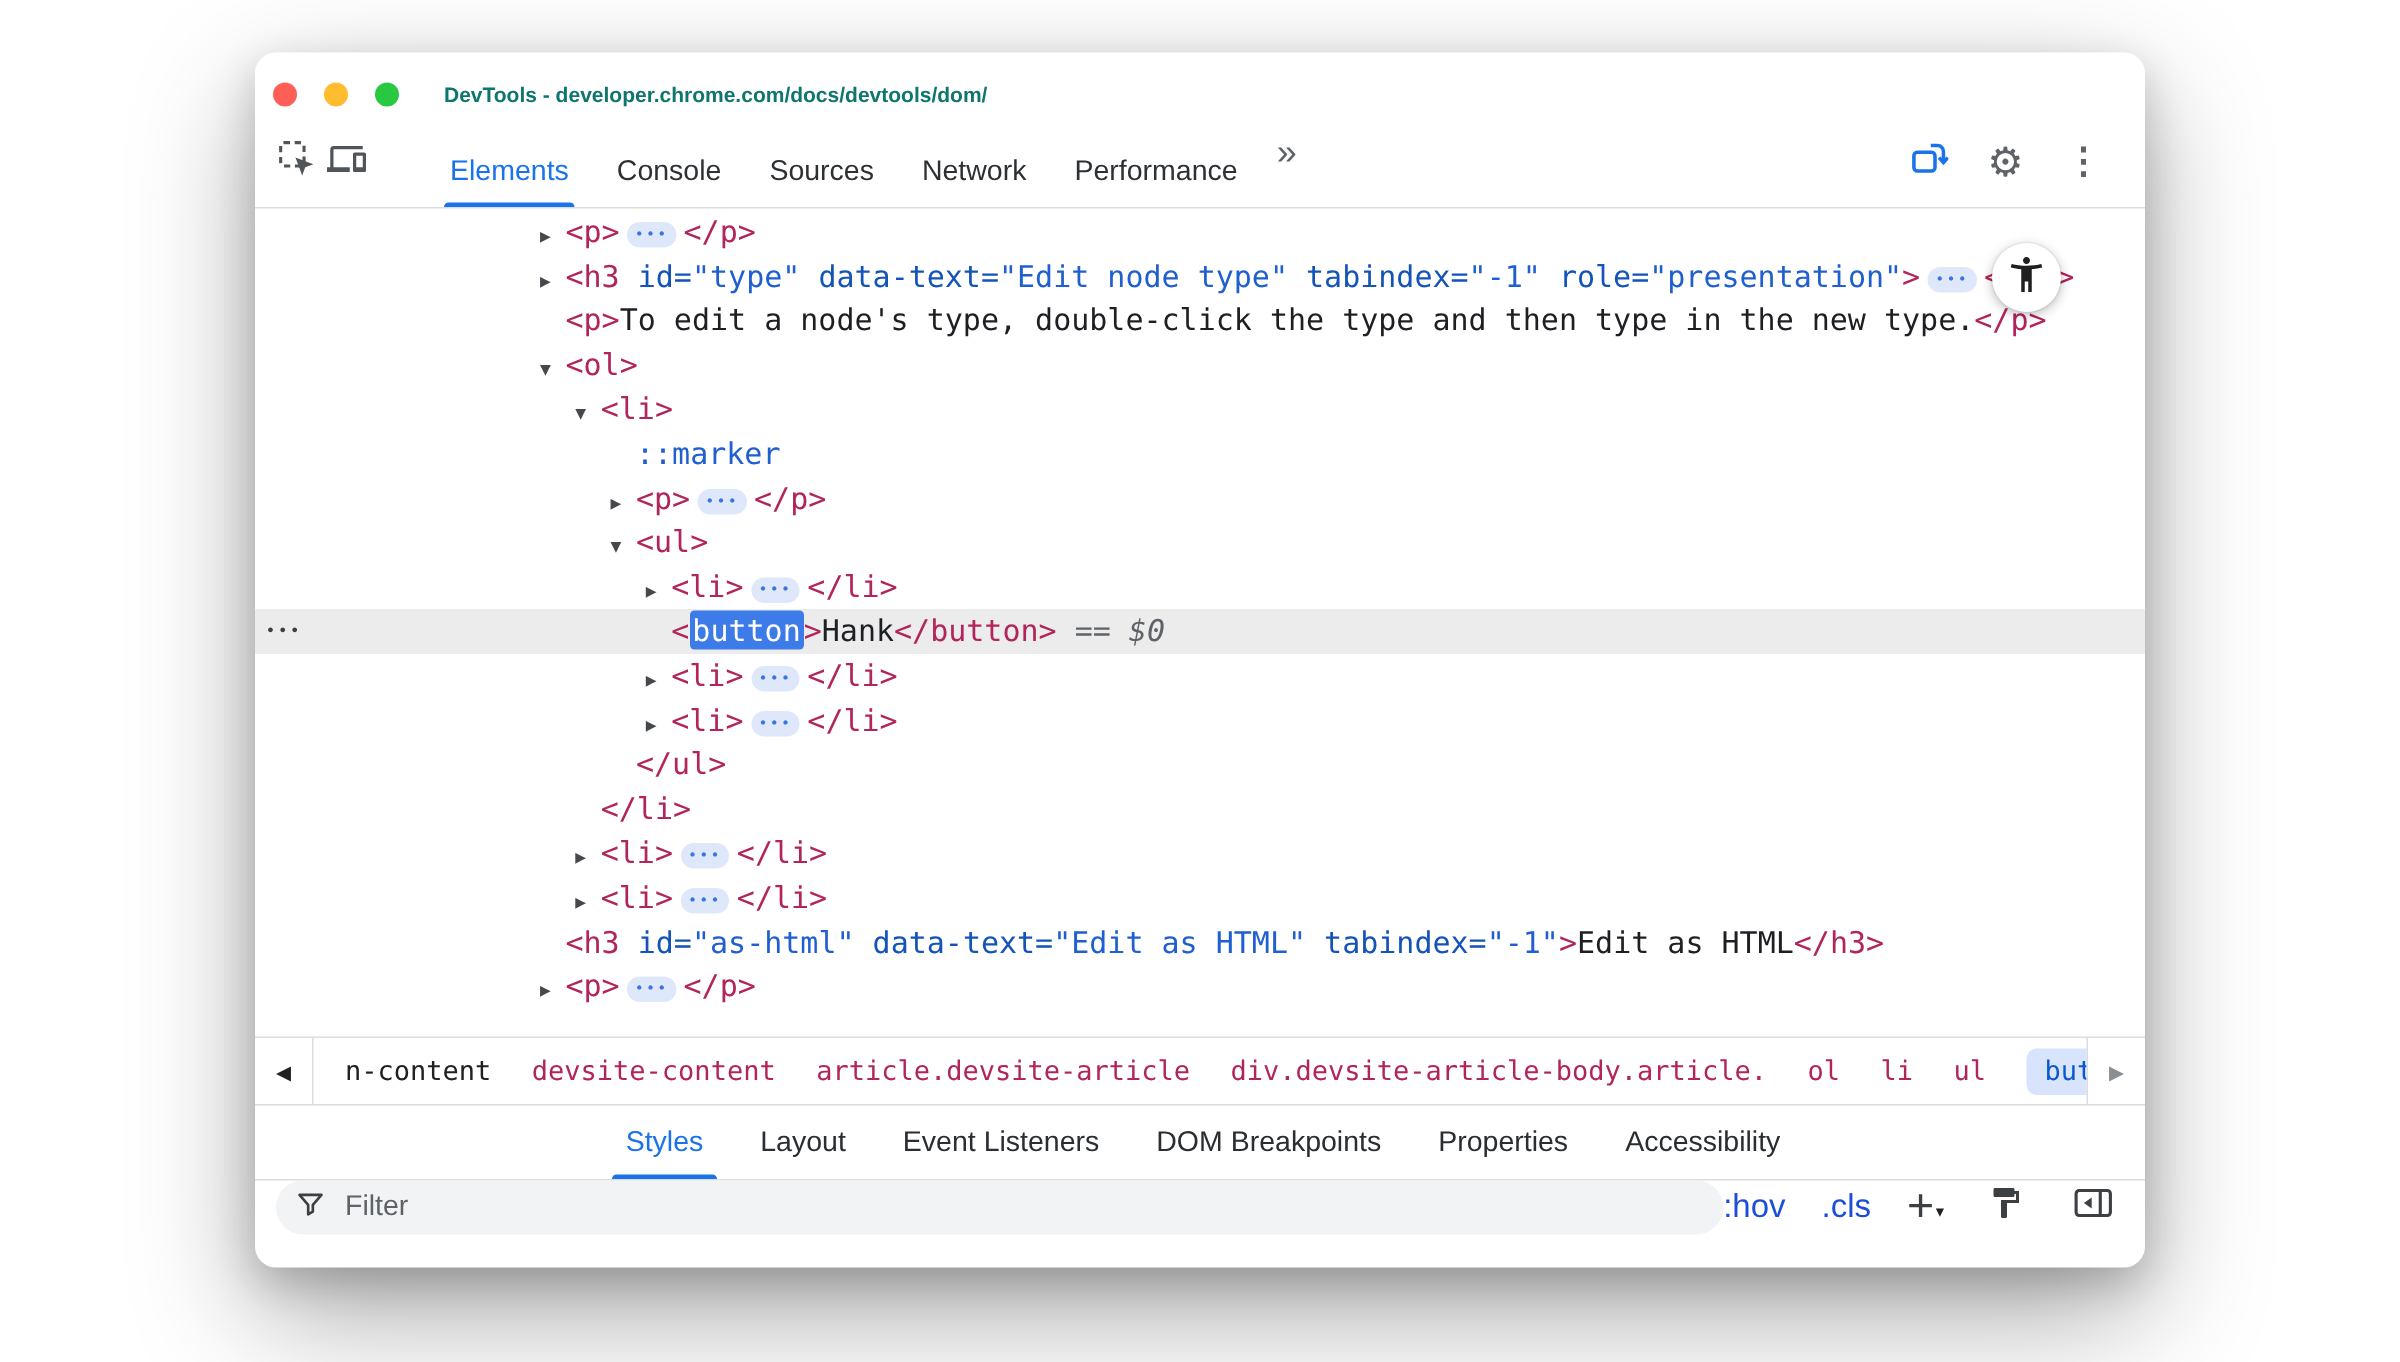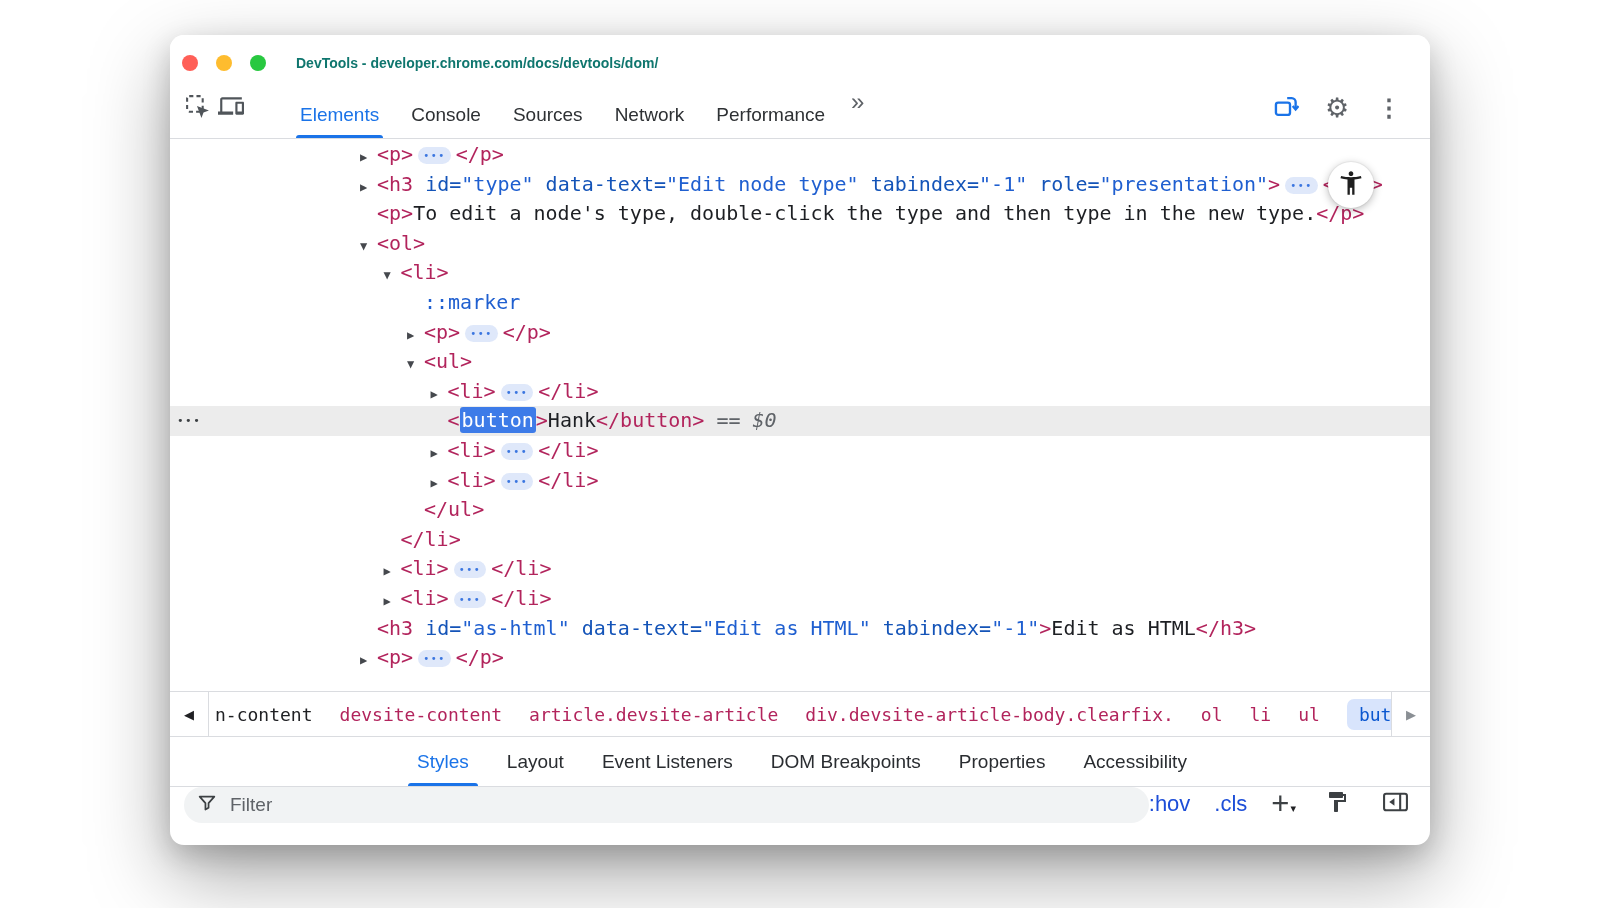--- a/index.html
+++ b/index.html
@@ -58,21 +58,21 @@
     background:#fff;display:flex;align-items:center;justify-content:center;z-index:5;cursor:pointer;
     box-shadow:0 2px 8px rgba(0,0,0,.28),0 0 0 1px rgba(0,0,0,.04);
   }
   
   .crumbbar{height:44px;border-top:1px solid #dadce0;display:flex;align-items:stretch;}
   .cscroll{width:38px;display:flex;align-items:center;justify-content:center;font-size:13px;cursor:pointer;flex:none;}
   .cscroll.left{border-right:1px solid #dadce0;color:#202124;}
   .cscroll.right{border-left:1px solid #dadce0;color:#8a8f94;}
   .crumbs{flex:1;display:flex;align-items:center;column-gap:27px;padding-left:6px;overflow:hidden;}
   .crumb{font-family:"DejaVu Sans Mono",monospace;font-size:18px;color:#b2245c;cursor:pointer;white-space:nowrap;}
-  .crumb.plain{color:#202124;}
+  .crumb.plain{color:#202124;margin-left:15px;}
   .crumb.selected{background:#d8e4fc;color:#0b57d0;padding:5px 12px;border-radius:7px;}
   
   .stabs{height:49px;border-top:1px solid #dadce0;display:flex;align-items:stretch;padding-left:4px;justify-content:center;}
   .stab{display:flex;align-items:center;padding:0 19px;font-size:19px;color:#2a2d31;cursor:pointer;position:relative;}
   .stab.on{color:#1a73e8;}
   .stab.on::after{content:"";position:absolute;left:10px;right:10px;bottom:0;height:3px;background:#1a73e8;border-radius:3px 3px 0 0;}
   
   .filterbar{height:60px;border-top:1px solid #dadce0;display:flex;align-items:flex-start;padding:0 14px;}
   .finput{width:948px;height:36px;background:#f1f3f4;border-radius:18px;display:flex;align-items:center;padding:0 12px;gap:10px;}
   .finput input{border:0;background:transparent;outline:0;flex:1;font-family:"Liberation Sans",sans-serif;font-size:19px;color:#202124;}
@@ -168,21 +168,21 @@
         </svg>
     </span>
   </div>
 
   <div class="crumbbar">
     <div class="cscroll left">◀</div>
     <div class="crumbs">
         <span class="crumb plain">n-content</span>
         <span class="crumb node">devsite-content</span>
         <span class="crumb node">article.devsite-article</span>
-        <span class="crumb node">div.devsite-article-body.clearfix.</span>
+        <span class="crumb node">div.devsite-article-body.article.</span>
         <span class="crumb node">ol</span>
         <span class="crumb node">li</span>
         <span class="crumb node">ul</span>
         <span class="crumb selected">button</span>
       </div>
     <div class="cscroll right">▶</div>
   </div>
 
   <div class="stabs">
       <div class="stab on">Styles</div>

